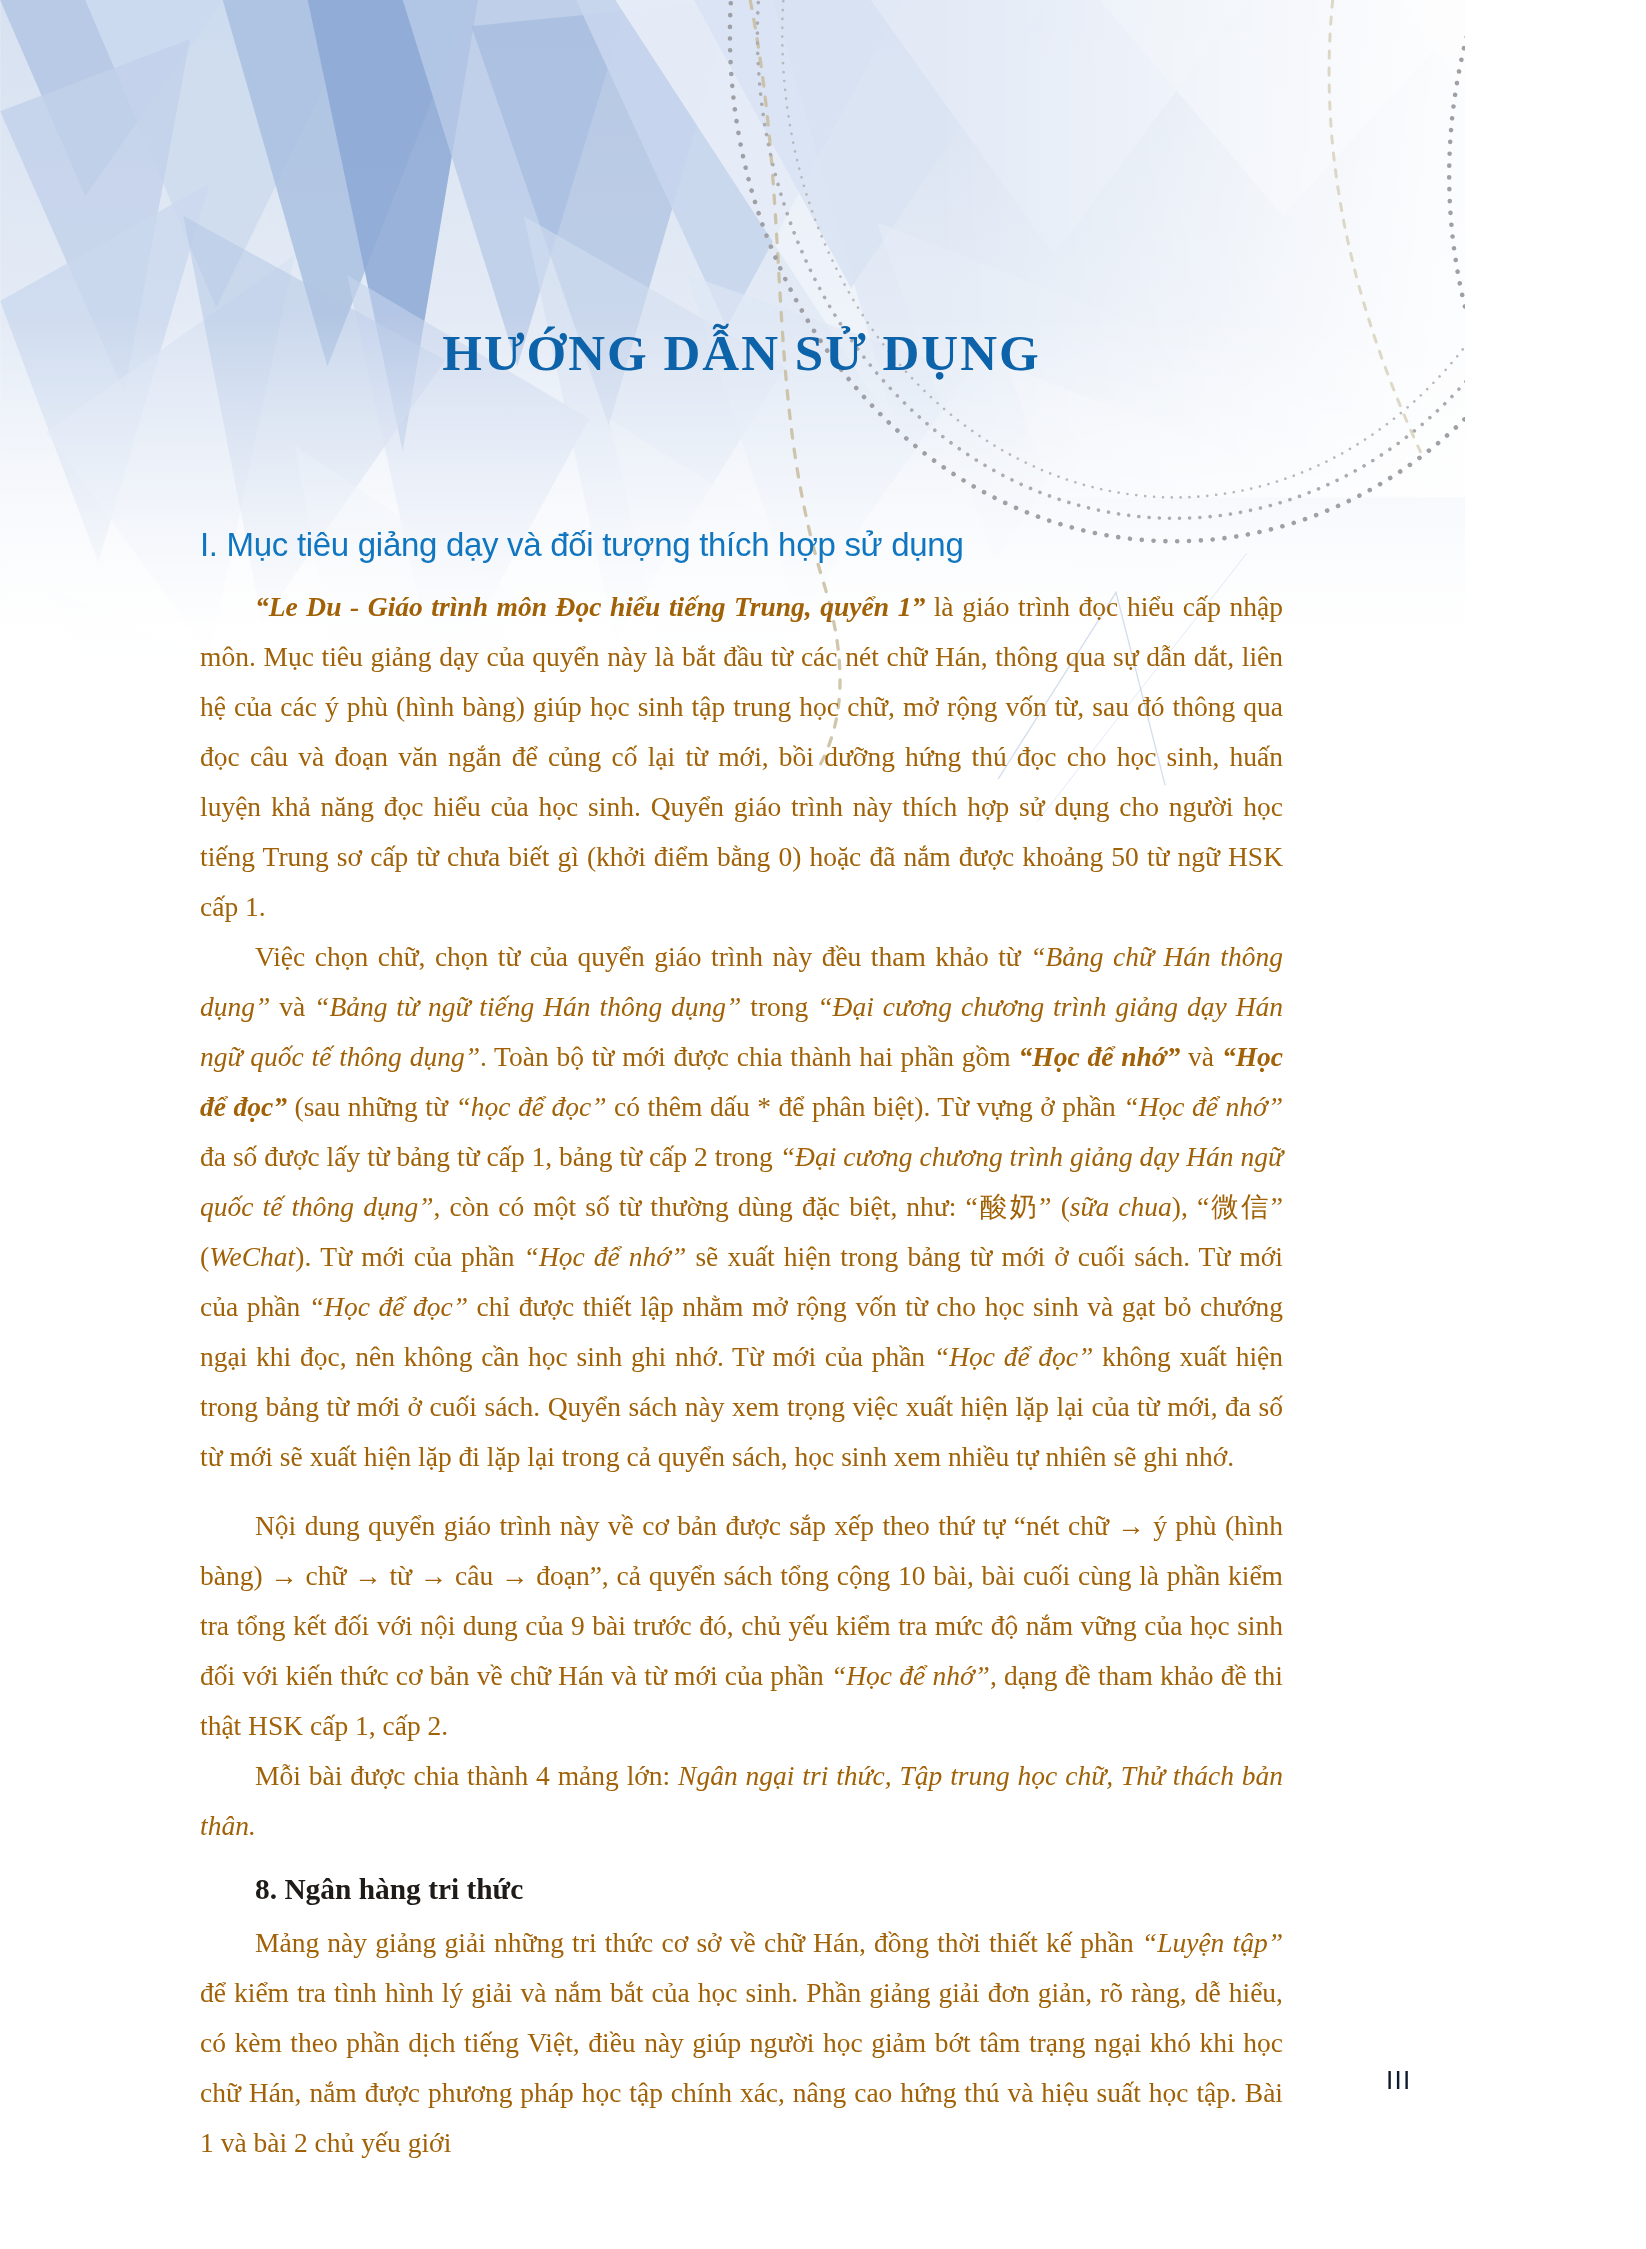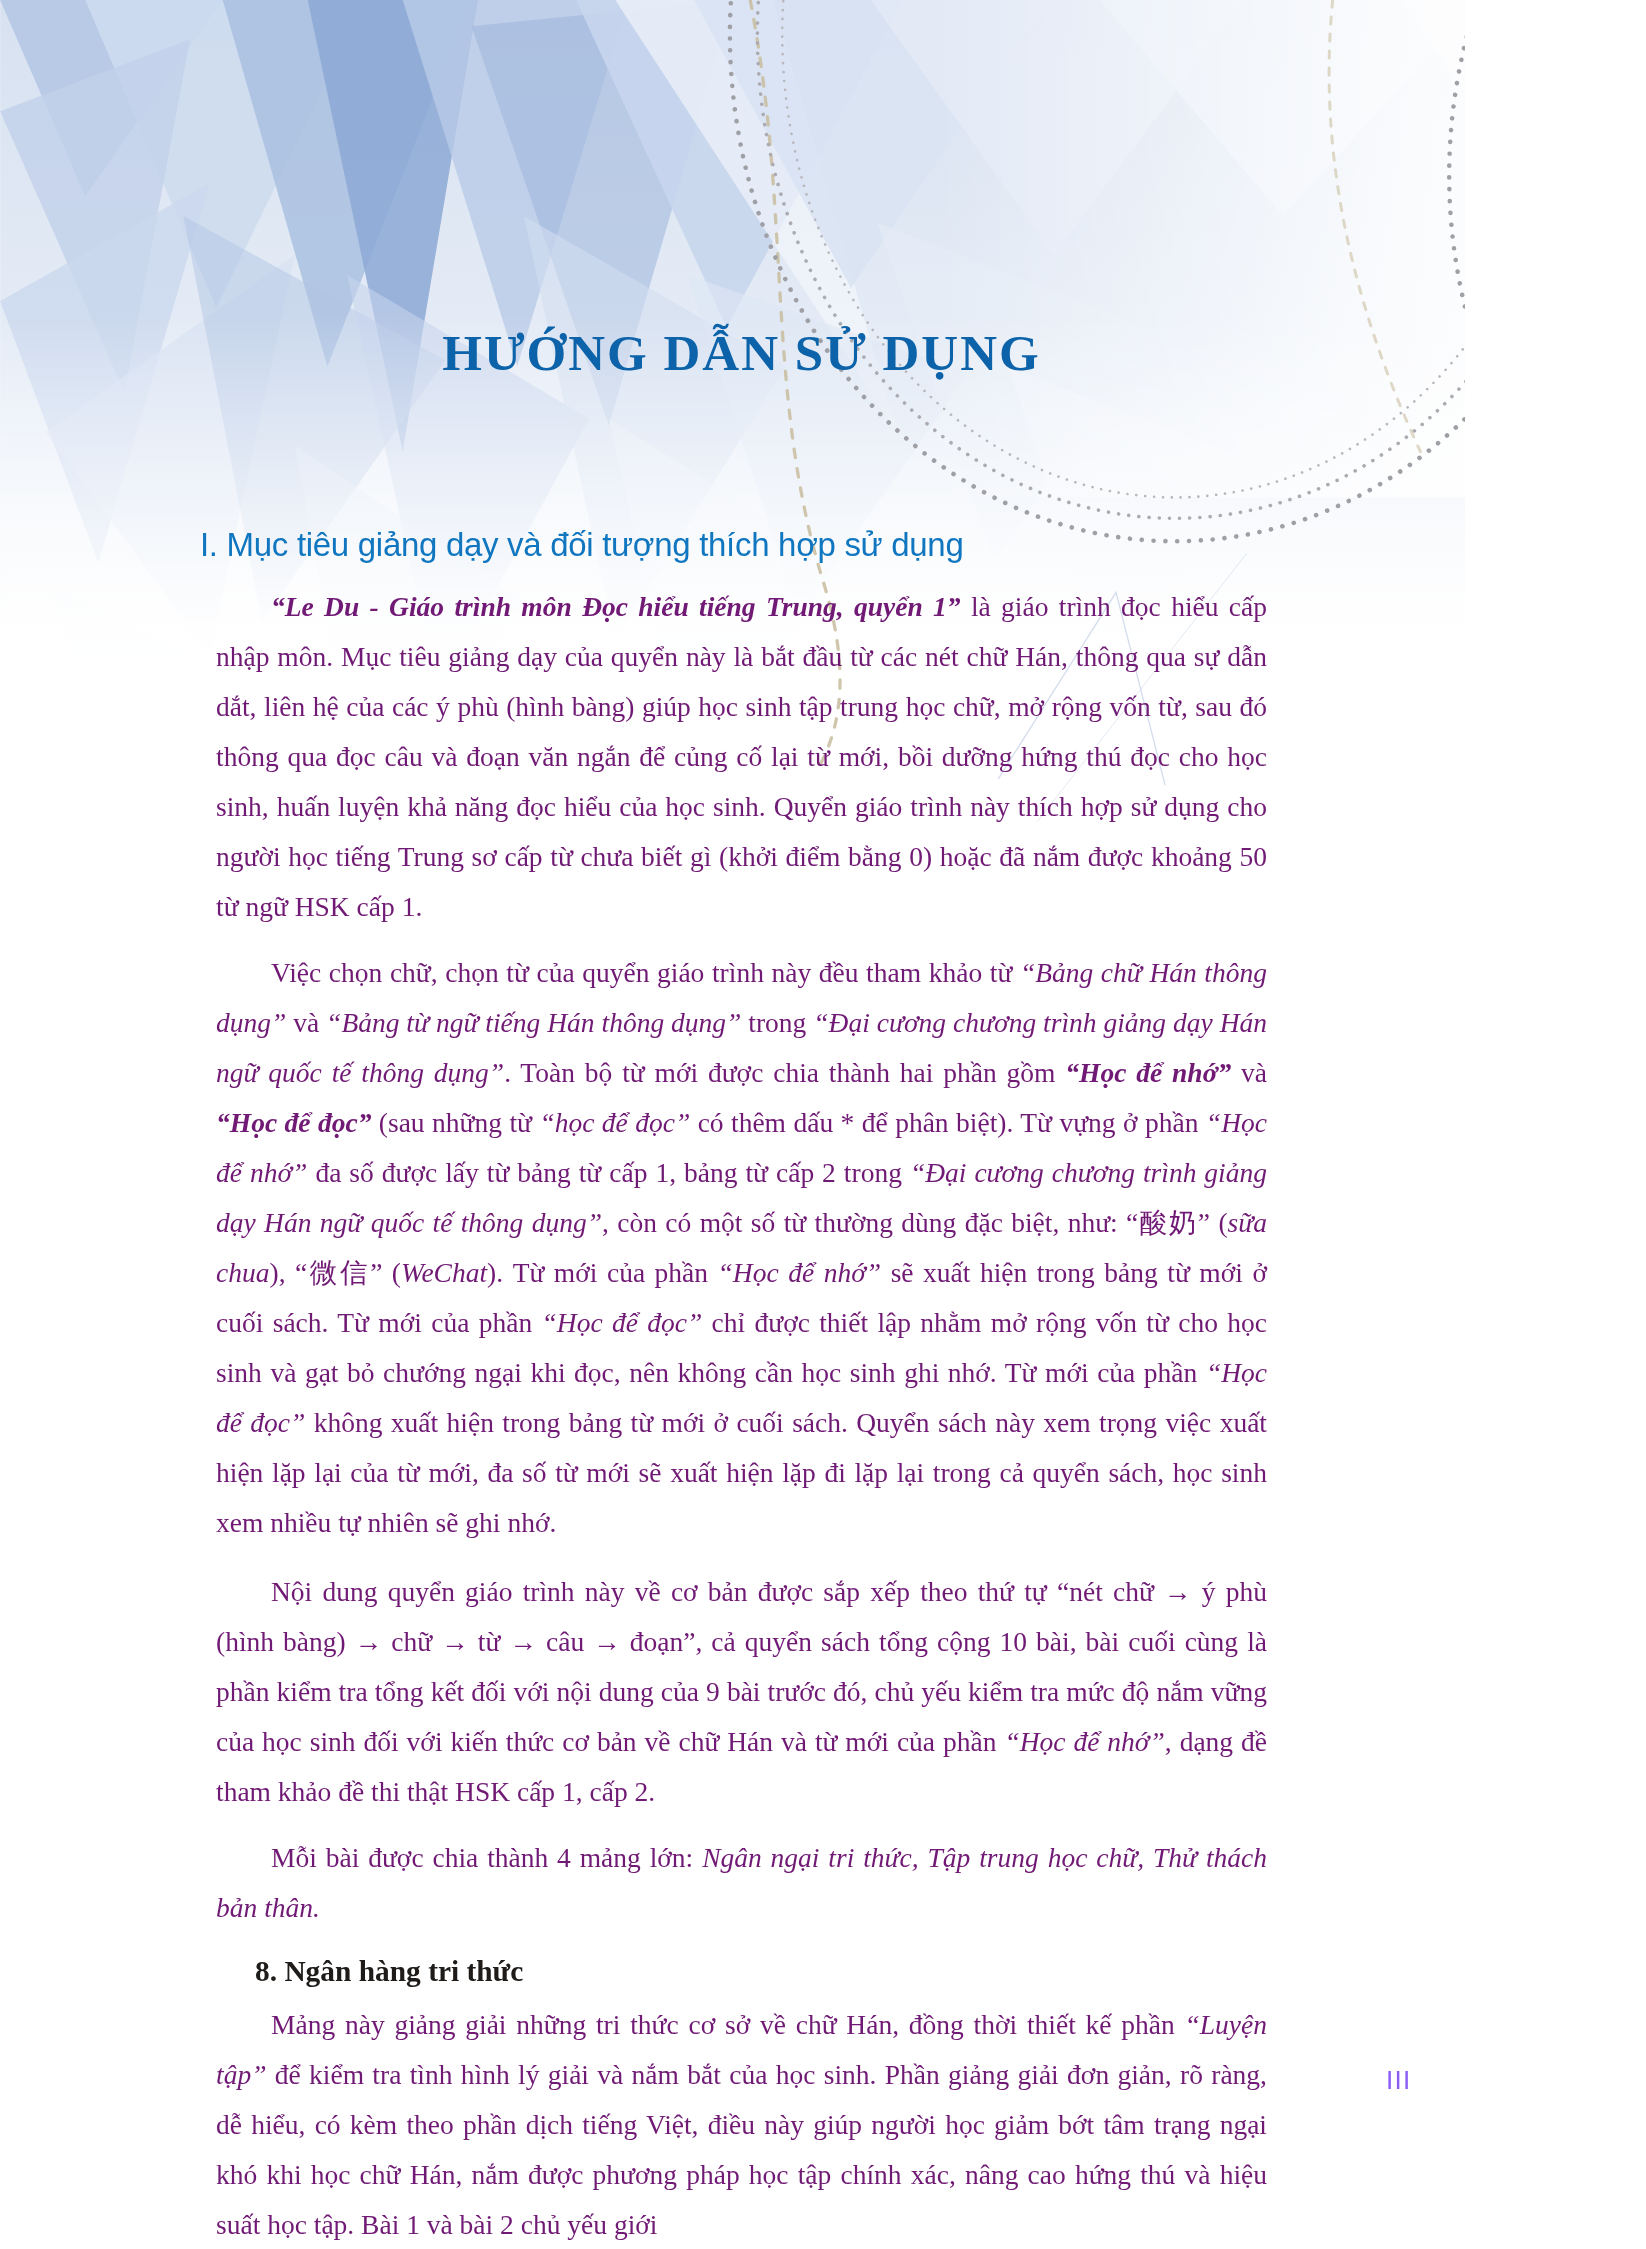--- a/index.html
+++ b/index.html
@@ -38,26 +38,26 @@
     font-weight: 400;
     font-size: 33px;
     line-height: 1.16;
     color: #0f76bf;
     letter-spacing: -0.3px;
     margin: 0;
   }
   h2.sec1 { margin-top: 140px; }
   h2.sec2 { margin-top: 21px; }
   p.body {
-    margin: 16px;
+    margin: 0;
     font-size: 27.5px;
     line-height: 50px;
     text-align: justify;
     text-indent: 55px;
-    color: #701a75;
+    color: #a16207;
   }
   p.p1 { margin-top: 17.7px; }
   p.p3 { margin-top: 19.6px; }
   p.p5 { margin-top: 9.8px; }
   h3.subsec {
     margin: 18.3px 0 0 0;
     font-size: 29.4px;
     line-height: 39px;
     font-weight: 700;
     text-indent: 55px;
@@ -67,21 +67,21 @@
   .seg-i { font-style: italic; }
   .seg-bi { font-style: italic; font-weight: 700; }
   .pagenum {
     position: absolute;
     left: 1386px;
     top: 2067px;
     font-family: "Liberation Sans", "DejaVu Sans", sans-serif;
     font-size: 26px;
     line-height: 1;
     letter-spacing: 1.3px;
-    color: #8b5cf6;
+    color: #0f172a;
   }
 </style>
 </head>
 <body>
 
 <div class="page">
 
   <svg class="deco" viewBox="0 0 2516 1560" width="1647" height="1021" xmlns="http://www.w3.org/2000/svg">
     <defs>
       <linearGradient id="wash" x1="0" y1="0" x2="0" y2="1">

